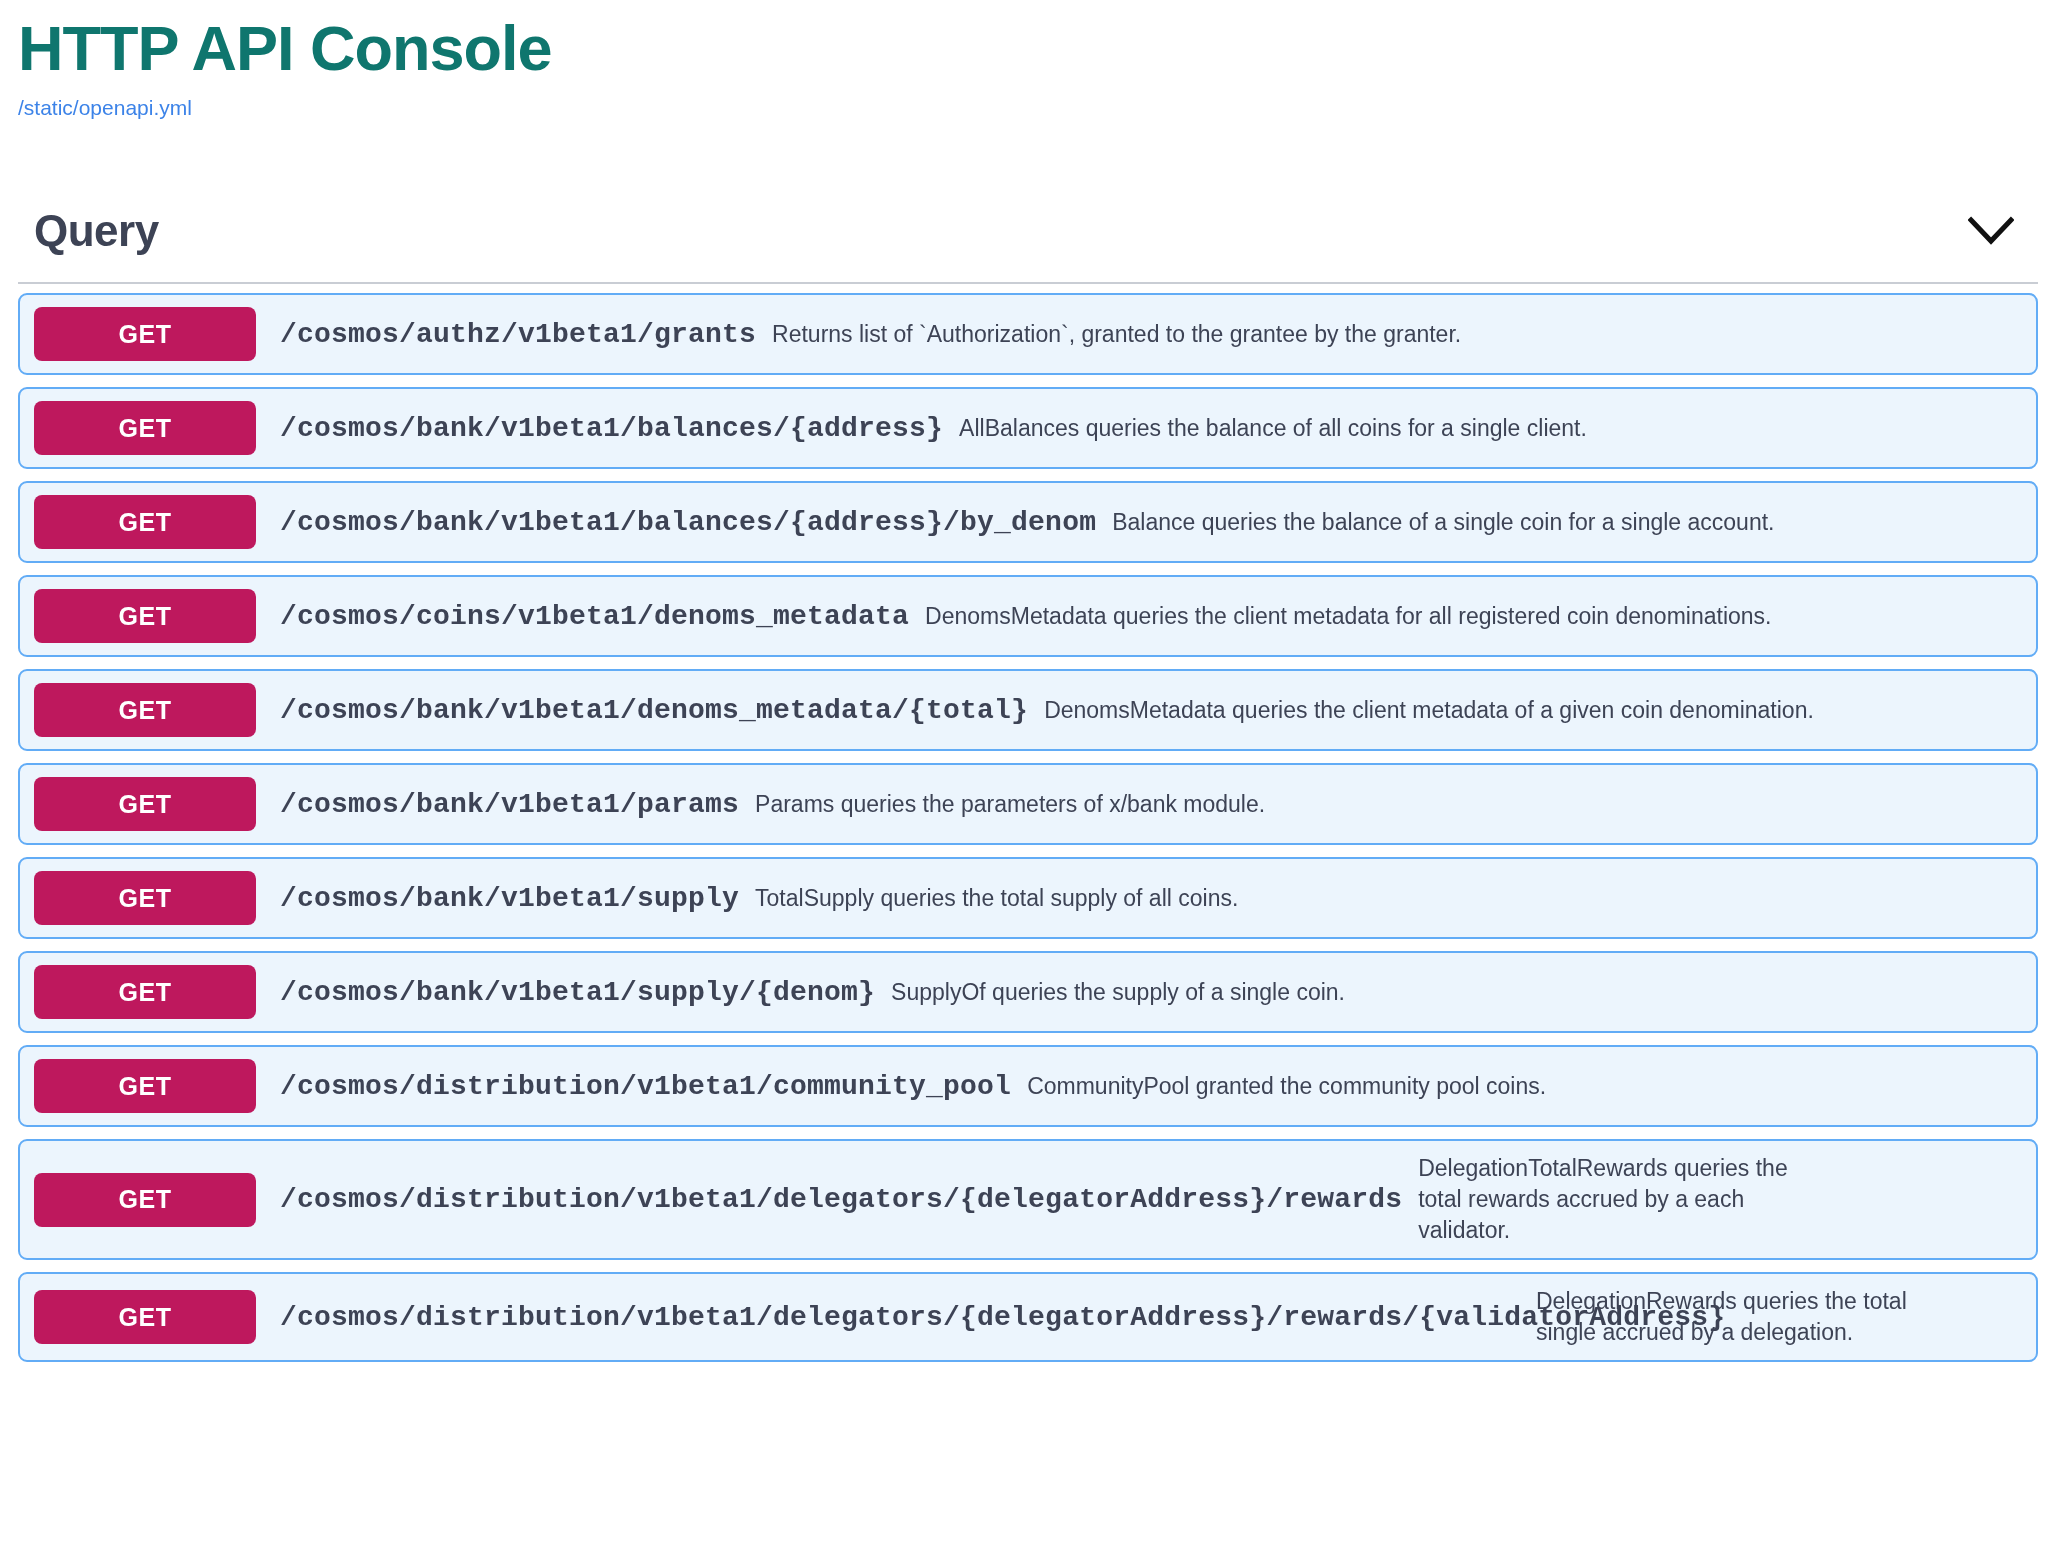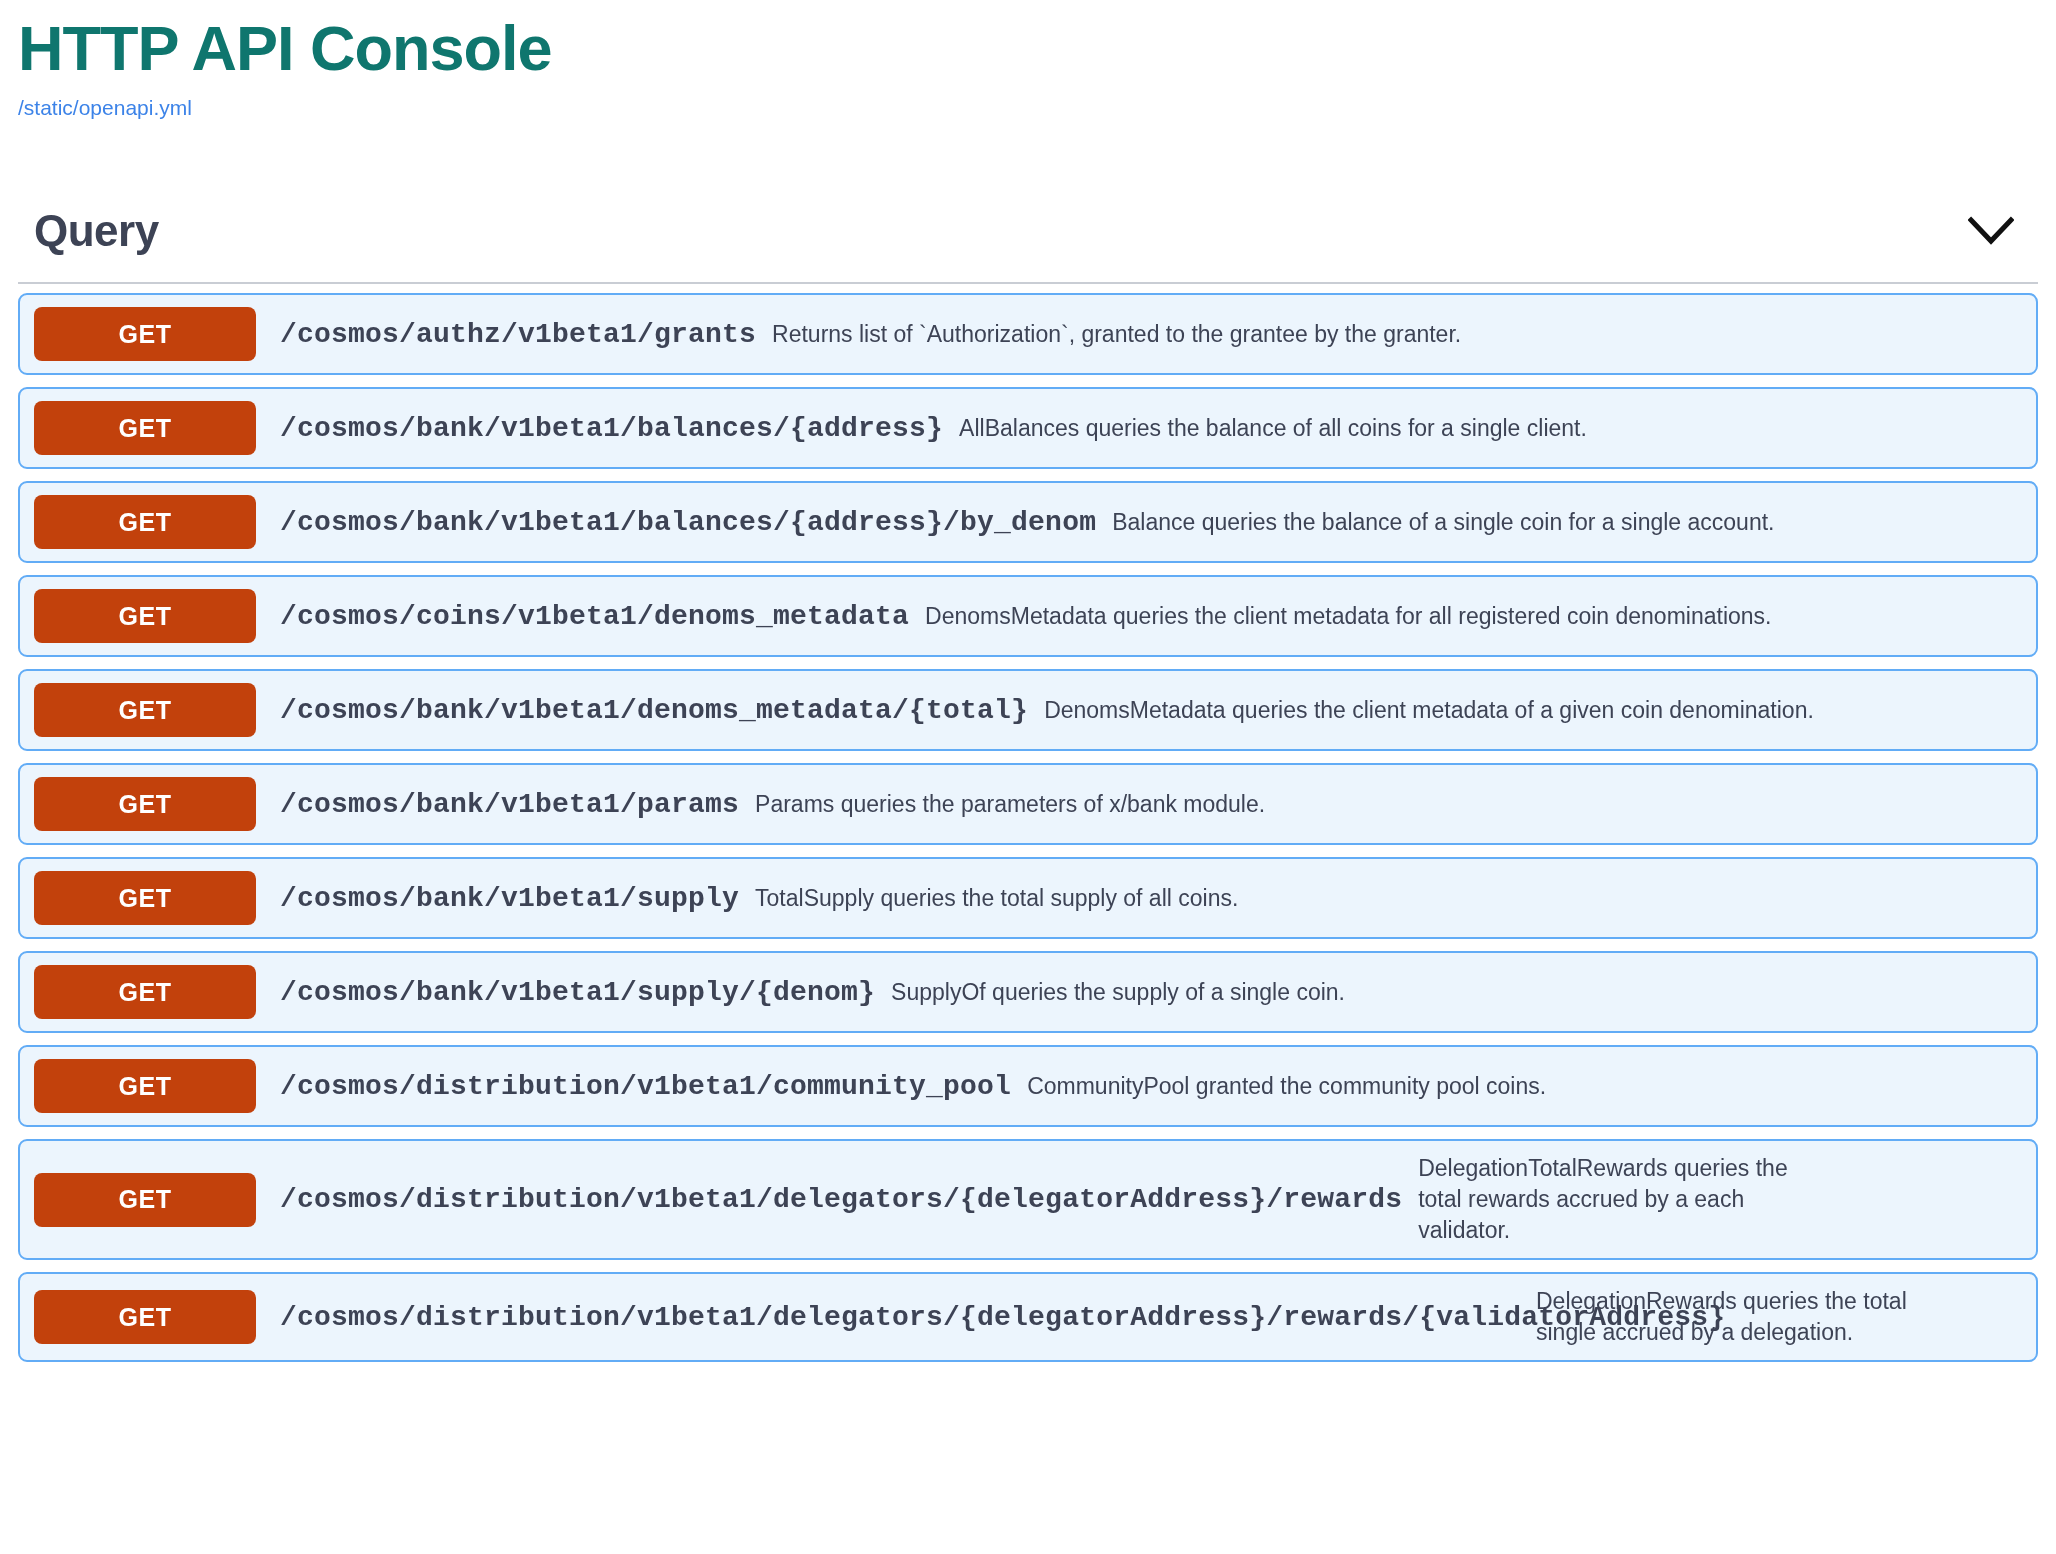--- a/index.html
+++ b/index.html
@@ -93,21 +93,21 @@
     border-radius: 9px;
     margin-bottom: 12px;
     padding: 12px 14px;
     min-height: 62px;
     cursor: pointer;
   }
   .method-badge {
     flex: 0 0 auto;
     width: 222px;
     height: 54px;
-    background: #c2410c;
+    background: #be185d;
     color: #ffffff;
     border-radius: 8px;
     display: flex;
     align-items: center;
     justify-content: center;
     font-family: "Liberation Sans", sans-serif;
     font-weight: bold;
     font-size: 25px;
     letter-spacing: 0.5px;
     margin-right: 24px;

